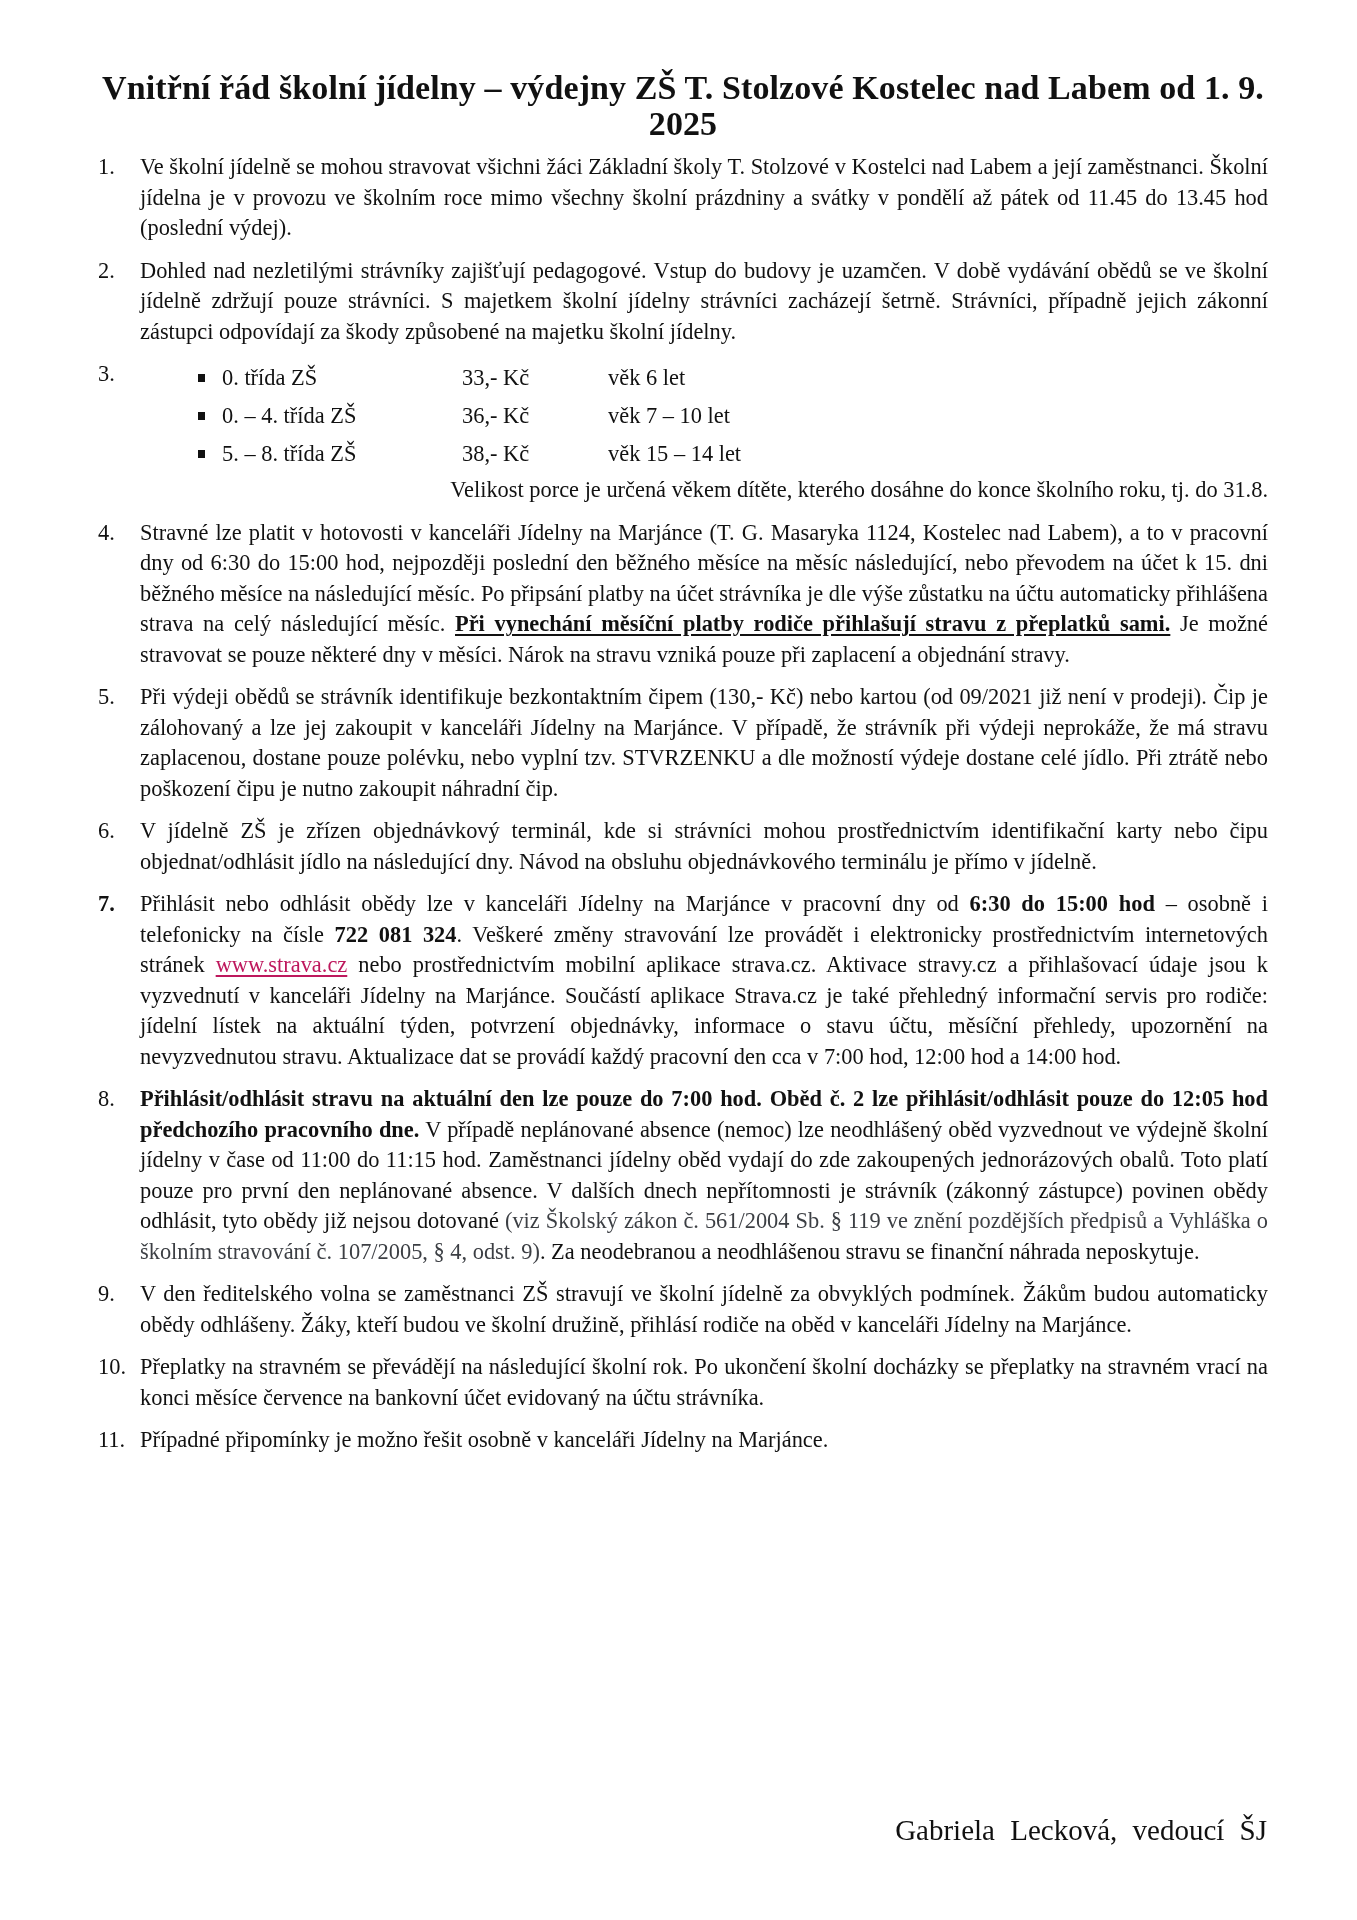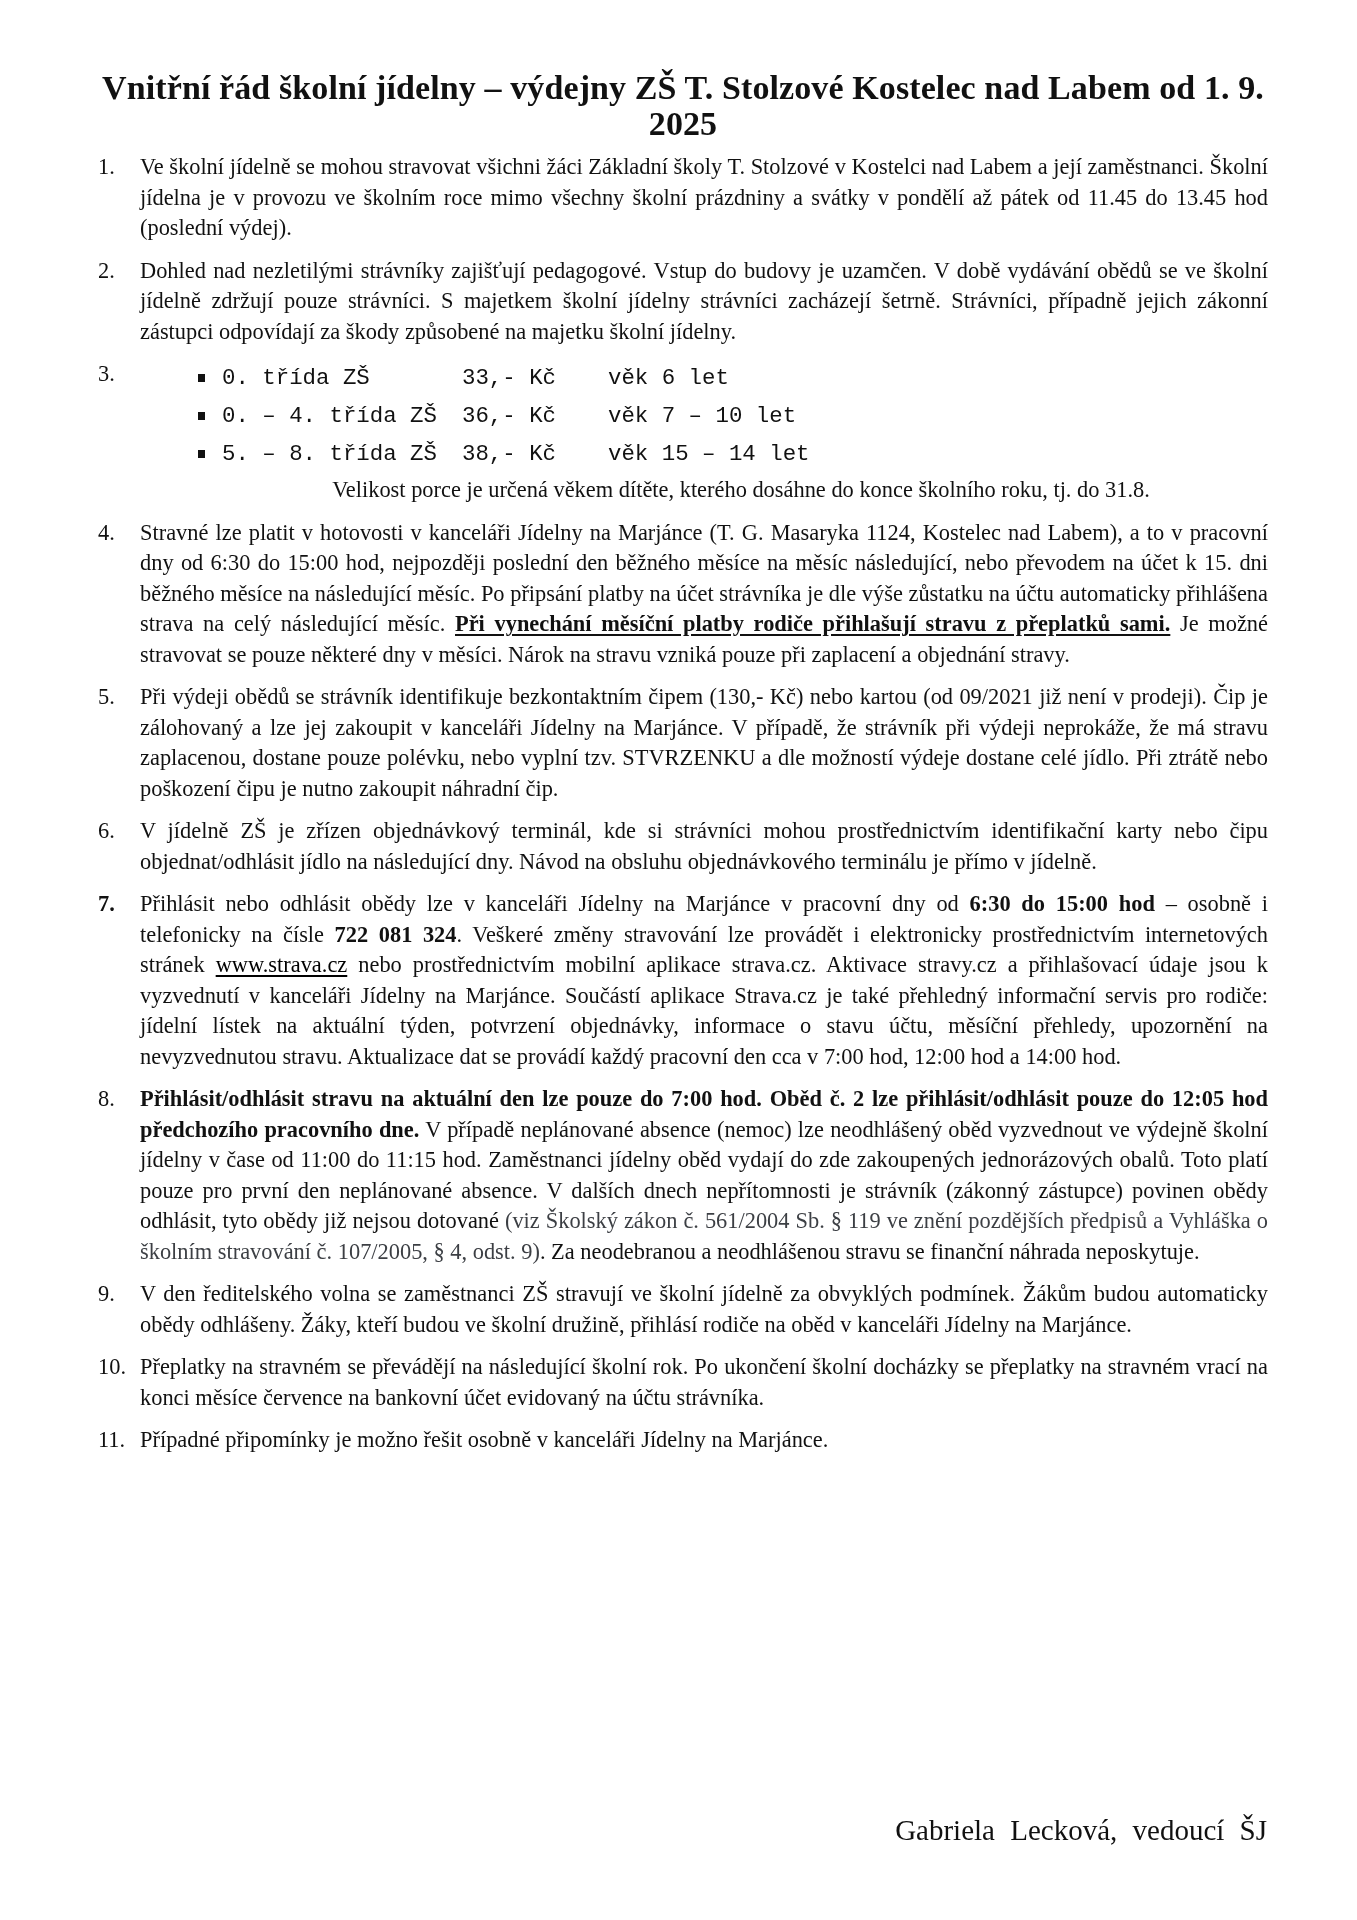--- a/index.html
+++ b/index.html
@@ -14,28 +14,28 @@
       line-height: 36px; margin: 0 0 10px 0; letter-spacing: 0.1px;
     }
     .rule { position: relative; padding-left: 42px; font-size: 22.4px; line-height: 30.5px; text-align: justify; }
     .rule + .rule { margin-top: 12px; }
     .rule .num { position: absolute; left: 0; top: 0; }
     .rule .num.bold { font-weight: bold; }
     .rule .body { display: block; }
     .b { font-weight: bold; }
     .u { text-decoration: underline; text-underline-offset: 3px; text-decoration-thickness: 2px; }
     .gray { color: #3c3f44; }
-    a.link { color: #000000; text-decoration: underline; text-underline-offset: 3px; }
+    a.link { color: #be185d; text-decoration: underline; text-underline-offset: 3px; }
     .prices { margin: 3px 0 0 0; padding: 0; list-style: none; }
-    .prices li { position: relative; padding-left: 82px; height: 38px; line-height: 38px; font-family: Liberation Mono, monospace; }
+    .prices li { position: relative; padding-left: 82px; height: 38px; line-height: 38px; }
     .prices .bullet { position: absolute; left: 58px; top: 15px; width: 7px; height: 8px; background: #111; }
     .prices .c1 { display: inline-block; width: 240px; }
     .prices .c2 { display: inline-block; width: 146px; }
     .prices .c3 { display: inline-block; }
-    .portion { padding-left: 74px; margin-top: 2px; text-align: center; }
+    .portion { padding-left: 74px; margin-top: 2px; text-align: right; }
     .signature {
       position: absolute; right: 90px; top: 1814px;
       font-size: 29px; word-spacing: 8px;
     }
   </style>
 </head>
 <body>
 
 <div class="page">
   <h1 class="title">Vnitřní řád školní jídelny – výdejny ZŠ T. Stolzové Kostelec nad Labem od 1. 9. 2025</h1>

